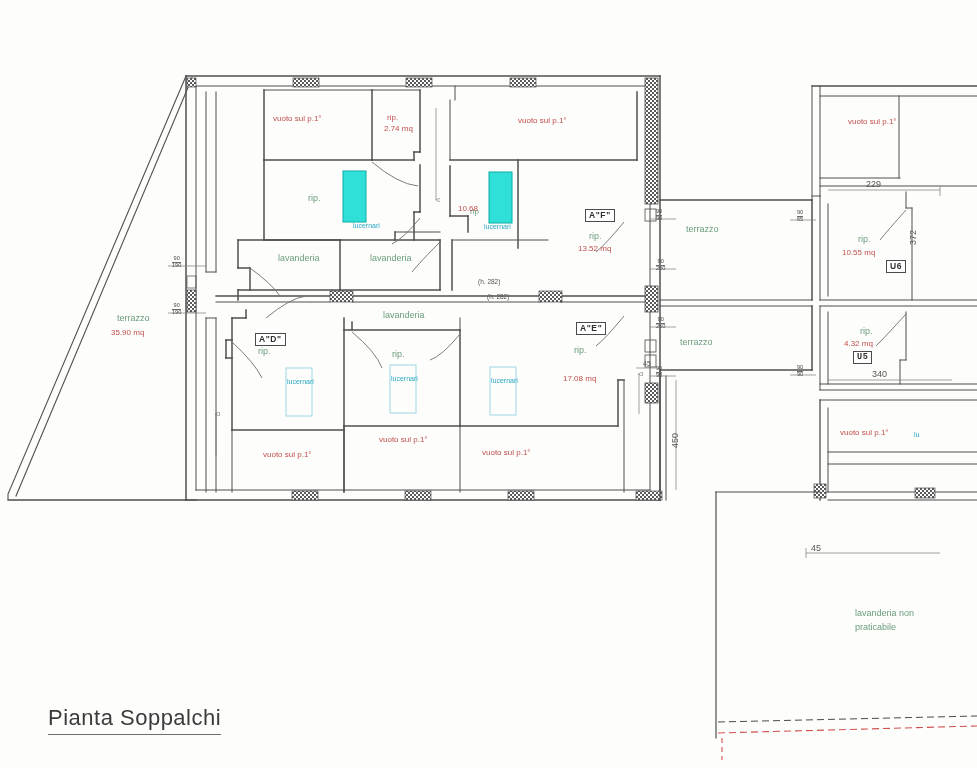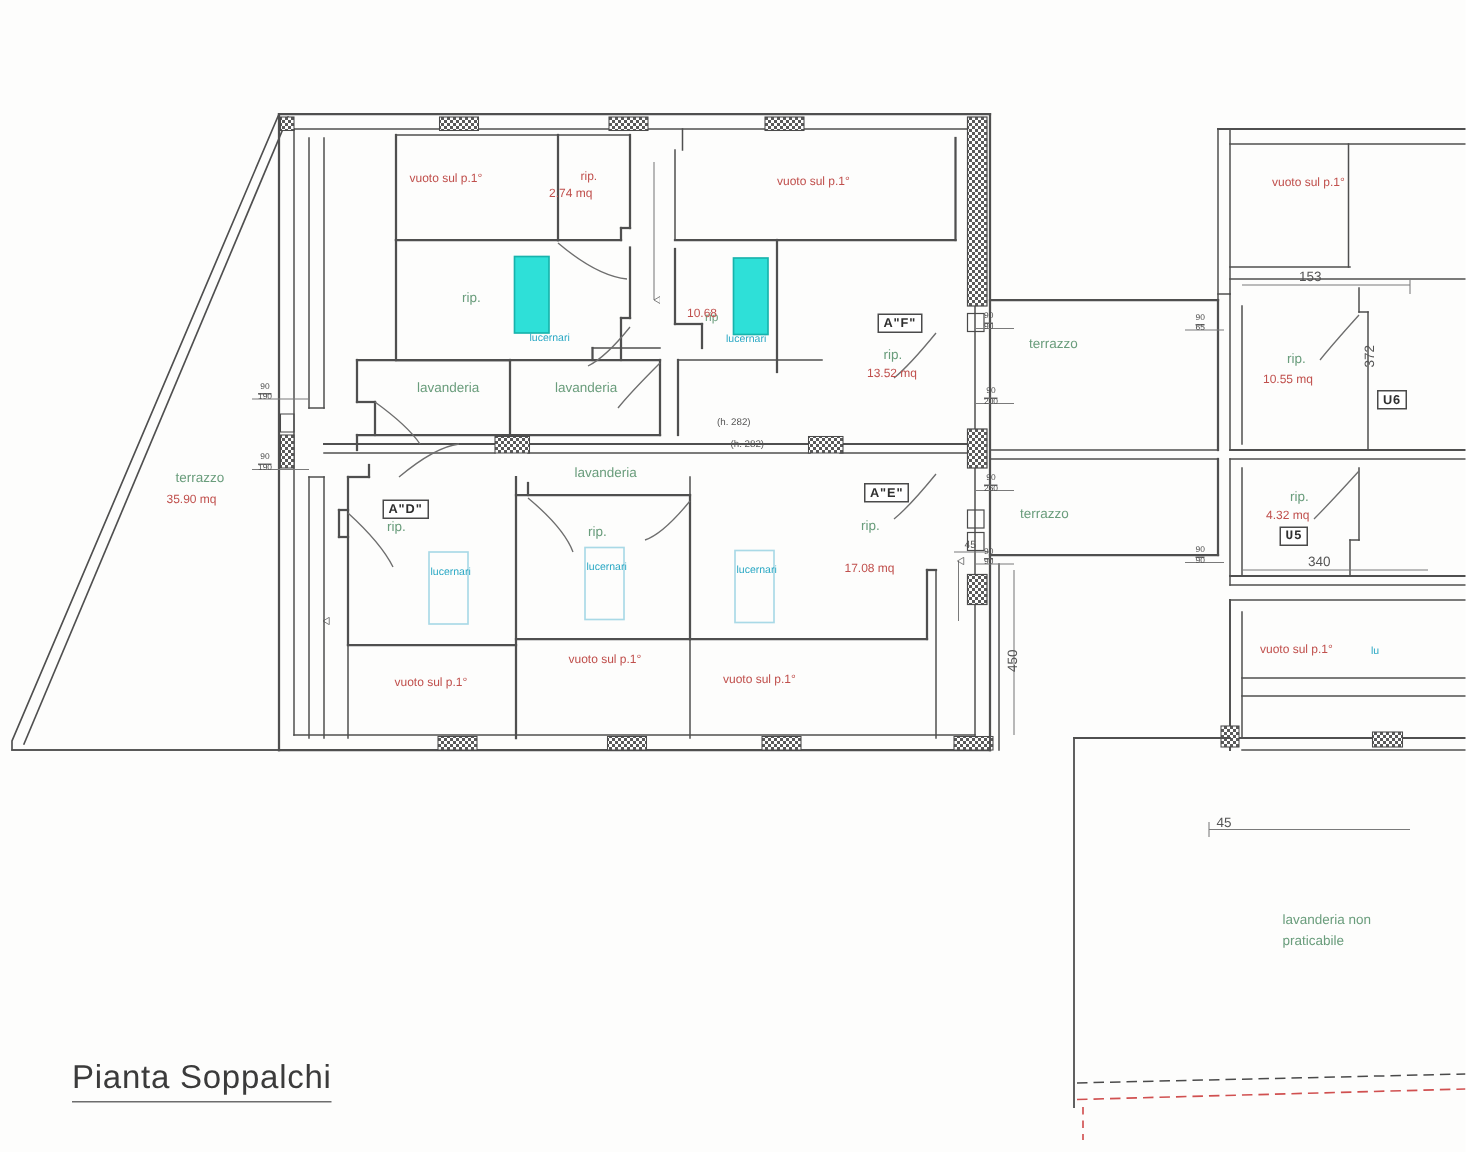--- a/index.html
+++ b/index.html
@@ -264,21 +264,21 @@
 
   <g fill="none">
     <path d="M718,722 L977,716" stroke="#4a4a4a" stroke-width="1" stroke-dasharray="7 4"></path>
     <path d="M718,733 L977,726" stroke="#d05050" stroke-width="1.1" stroke-dasharray="7 4"></path>
     <path d="M722,738 L722,760" stroke="#d05050" stroke-width="1.1" stroke-dasharray="5 4"></path>
   </g>
 </svg>
 
 <div class="lbl lbl-red fr" style="left:273px;top:114px;">vuoto sul p.1°</div>
 <div class="lbl lbl-red fr" style="left:387px;top:113px;">rip.</div>
-<div class="lbl lbl-red fr" style="left:366px;top:124px;">2.74 mq</div>
+<div class="lbl lbl-red fr" style="left:384px;top:124px;">2.74 mq</div>
 <div class="lbl lbl-green f9" style="left:308px;top:193px;">rip.</div>
 <div class="lbl lbl-cyan f7" style="left:353px;top:222px;">lucernari</div>
 
 <div class="lbl lbl-red fr" style="left:518px;top:116px;">vuoto sul p.1°</div>
 <div class="lbl lbl-green fr" style="left:470px;top:207px;">rip</div>
 <div class="lbl lbl-red fr" style="left:458px;top:204px;">10.68</div>
 <div class="lbl lbl-cyan f7" style="left:484px;top:223px;">lucernari</div>
 
 <div class="codebox" style="left:585px;top:209px;">A"F"</div>
 <div class="lbl lbl-green f9" style="left:589px;top:231px;">rip.</div>
@@ -287,21 +287,21 @@
 <div class="lbl lbl-green f9" style="left:686px;top:224px;">terrazzo</div>
 <div class="lbl lbl-green f9" style="left:680px;top:337px;">terrazzo</div>
 
 <div class="lbl lbl-green f9" style="left:117px;top:313px;">terrazzo</div>
 <div class="lbl lbl-red fr" style="left:111px;top:328px;text-align:right;">35.90 mq</div>
 
 <div class="lbl lbl-red fr" style="left:848px;top:117px;">vuoto sul p.1°</div>
 
 <div class="lbl lbl-green f9" style="left:858px;top:234px;">rip.</div>
 <div class="lbl lbl-red fr" style="left:842px;top:248px;">10.55 mq</div>
-<div class="codebox" style="left:886px;top:260px;margin-left:32px;">U6</div>
+<div class="codebox" style="left:886px;top:260px;">U6</div>
 
 <div class="lbl lbl-green f9" style="left:860px;top:326px;">rip.</div>
 <div class="lbl lbl-red fr" style="left:844px;top:339px;">4.32 mq</div>
 <div class="codebox" style="left:853px;top:351px;font-family:Liberation Mono, monospace;">U5</div>
 
 <div class="lbl lbl-green f9" style="left:278px;top:253px;">lavanderia</div>
 <div class="lbl lbl-green f9" style="left:370px;top:253px;">lavanderia</div>
 <div class="lbl lbl-green f9" style="left:383px;top:310px;">lavanderia</div>
 
 <div class="lbl lbl-dim f65" style="left:478px;top:278px;">(h. 282)</div>
@@ -322,21 +322,21 @@
 <div class="lbl lbl-red fr" style="left:263px;top:450px;">vuoto sul p.1°</div>
 <div class="lbl lbl-red fr" style="left:379px;top:435px;">vuoto sul p.1°</div>
 <div class="lbl lbl-red fr" style="left:482px;top:448px;">vuoto sul p.1°</div>
 
 <div class="lbl lbl-red fr" style="left:840px;top:428px;">vuoto sul p.1°</div>
 <div class="lbl lbl-cyan f7" style="left:914px;top:431px;">lu</div>
 
 <div class="lbl lbl-green f9" style="left:855px;top:608px;">lavanderia non</div>
 <div class="lbl lbl-green f9" style="left:855px;top:622px;">praticabile</div>
 
-<div class="lbl lbl-dim f9" style="left:866px;top:179px;">153</div>
+<div class="lbl lbl-dim f9" style="left:866px;top:179px;">229</div>
 <div class="lbl lbl-dim f9" style="left:872px;top:369px;">340</div>
 <div class="lbl lbl-dim f9" style="left:811px;top:543px;">45</div>
 <div class="lbl lbl-dim f7" style="left:643px;top:360px;">45</div>
 <div class="lbl lbl-dim f9 rot90" style="left:908px;top:245px;">372</div>
 <div class="lbl lbl-dim f9 rot90" style="left:670px;top:448px;">450</div>
 
 <div class="dimstack" style="left:172px;top:256px;">
   <span class="a">90</span>
   <span class="b">190</span>
 </div>

